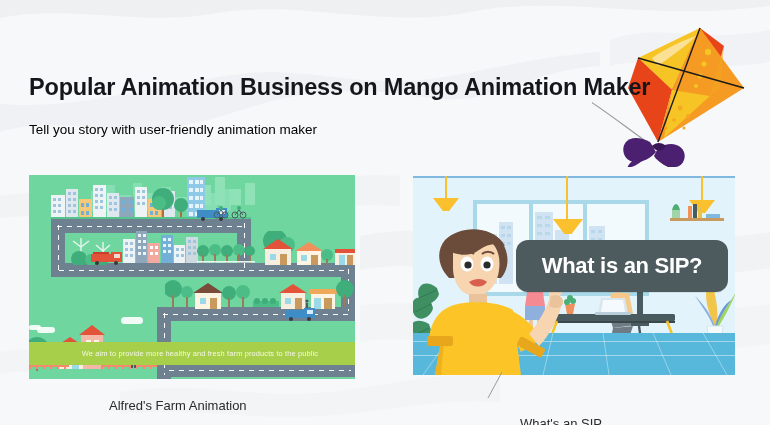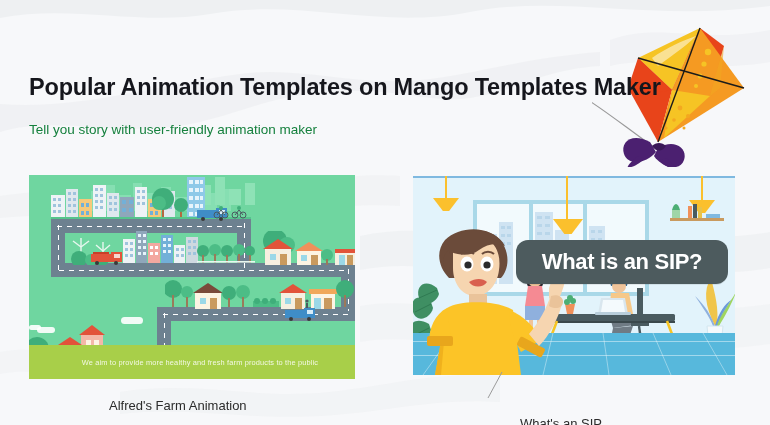--- a/index.html
+++ b/index.html
@@ -16,21 +16,21 @@
 
   
   .title{
     position:absolute;left:29px;top:74px;
     font-size:23.5px;font-weight:bold;color:#15161c;
     letter-spacing:-0.2px;white-space:nowrap;
     z-index:6;
   }
   .subtitle{
     position:absolute;left:29px;top:122px;
-    font-size:13.5px;color:#15803d;white-space:nowrap;
+    font-size:13.5px;color:#000000;white-space:nowrap;
     z-index:6;
   }
 
   
   .kite{position:absolute;left:592px;top:-8px;width:178px;height:175px;z-index:5;}
 
   
   .thumb{position:absolute;overflow:hidden;}
   .thumb-left{left:29px;top:175px;width:326px;height:204px;background:#6fd6a0;}
   .thumb-right{left:413px;top:176px;width:322px;height:199px;background:#dff1fa;}
@@ -45,21 +45,21 @@
   .farm{position:absolute;inset:0;}
   .farm-bg{position:absolute;inset:0;background:#6fd6a0;}
   .road{position:absolute;background:#6d8190;}
   .dash-h{position:absolute;height:1px;
     background:repeating-linear-gradient(to right,#fff 0 5px,transparent 5px 10px);}
   .dash-v{position:absolute;width:1px;
     background:repeating-linear-gradient(to bottom,#fff 0 5px,transparent 5px 10px);}
   .grassline{position:absolute;background:#55c48c;height:3px;}
   .cloud{position:absolute;background:#fff;border-radius:20px;opacity:.9;}
   .banner{
-    position:absolute;left:0;right:0;bottom:0;height:34px;background:#a8cf49;
+    position:absolute;left:0;right:0;bottom:14px;height:23px;background:#a8cf49;
     color:#f3f8e4;font-size:7.4px;display:flex;align-items:center;justify-content:center;
     letter-spacing:.15px;
     padding-left:16px;
   }
   .fence{position:absolute;height:12px;
     background:repeating-linear-gradient(to right,#f28b6b 0 2px,transparent 2px 7px);}
   .fence::before{content:"";position:absolute;left:0;right:0;top:3px;height:1.5px;background:#f28b6b;}
   .fence::after{content:"";position:absolute;left:0;right:0;top:8px;height:1.5px;background:#f28b6b;}
 
   
@@ -67,21 +67,21 @@
   .office-top{position:absolute;left:0;right:0;top:0;height:2px;background:#7fb9e0;}
   .win-frame{position:absolute;left:60px;top:24px;width:168px;height:88px;
     border:4px solid #a9d8e8;background:#f2fafd;}
   .win-div{position:absolute;top:0;bottom:0;width:4px;background:#a9d8e8;}
   .lamp-cord{position:absolute;width:2px;background:#fbc02d;top:0;}
   .lamp-shade{position:absolute;width:26px;height:13px;background:#fbc02d;
     clip-path:polygon(0 0,100% 0,62% 100%,38% 100%);}
   .floor{position:absolute;left:0;right:0;bottom:0;height:42px;background:#57b8dc;}
   .floor-l{position:absolute;background:rgba(255,255,255,.45);height:1px;}
   .bubble{
-    position:absolute;left:103px;top:64px;width:212px;height:44px;
+    position:absolute;left:103px;top:64px;width:212px;height:52px;
     background:#4d5b5e;border-radius:12px;
     display:flex;align-items:center;justify-content:center;
     color:#fff;font-weight:bold;font-size:22px;letter-spacing:-0.3px;
     box-shadow:0 1px 0 rgba(0,0,0,.08);
   }
   .shelf{position:absolute;left:257px;top:42px;width:54px;height:3px;background:#c99a5e;}
 </style>
 </head>
 <body>
 
@@ -143,21 +143,21 @@
           <circle cx="74" cy="136" r="1.6"></circle>
         <circle cx="92" cy="136" r="1.5"></circle>
       </g>
 
       <path d="M108 36 L66 150" stroke="#1b1b1b" stroke-width="1.4" fill="none"></path>
       <path d="M46 66 L152 96" stroke="#1b1b1b" stroke-width="1.4" fill="none"></path>
       <path d="M36 96 L66 150 L152 96 L108 36 L46 66 Z" fill="none" stroke="none"></path>
     </g>
   </svg>
 
-  <div class="title">Popular Animation Templates on Mango Templates Maker</div>
+  <div class="title">Popular Animation Business on Mango Animation Maker</div>
   <div class="subtitle">Tell you story with user-friendly animation maker</div>
 
   <div class="thumb thumb-left">
     <div class="farm">
       <div class="farm-bg"></div>
 
       <svg style="position:absolute;left:60px;top:2px;width:150px;height:34px" viewBox="0 0 150 34">
         <g fill="#86dfb2">
           <rect x="2" y="14" width="12" height="20"></rect>
             <rect x="16" y="8" width="10" height="26"></rect>

